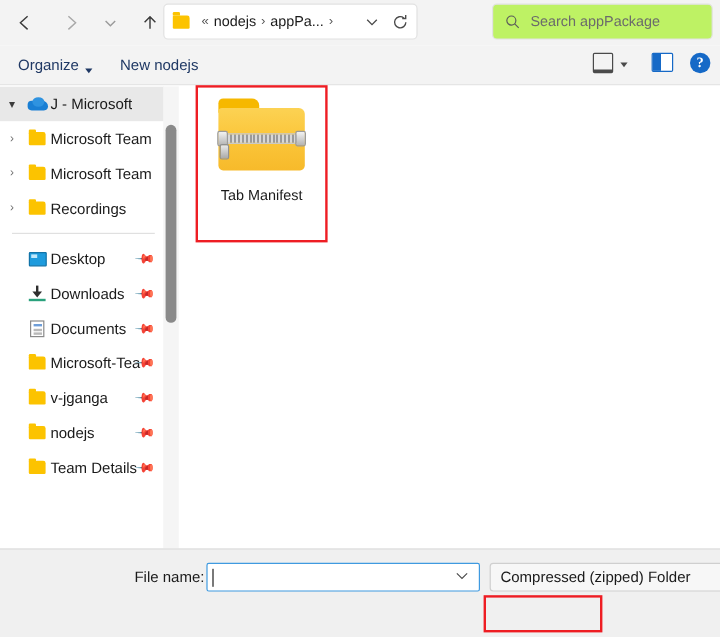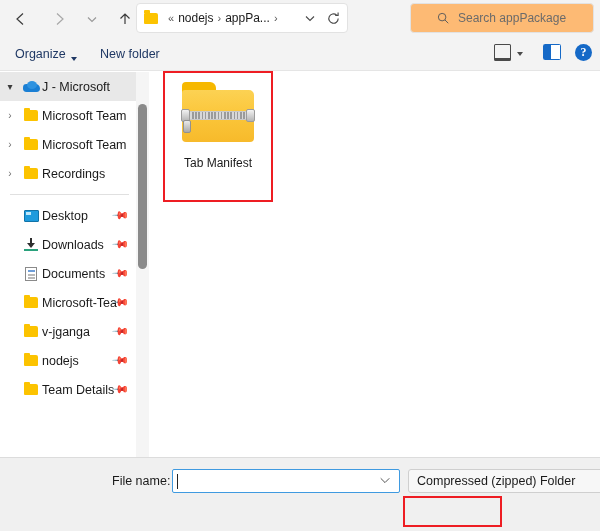--- a/index.html
+++ b/index.html
@@ -68,26 +68,25 @@
     display: flex; align-items: center; color: #4a4a4a;
   }
   .addr-refresh {
     position: absolute; right: 6px; top: 0; height: 28px;
     display: flex; align-items: center; color: #4a4a4a;
   }
 
   .searchbox {
     position: absolute; left: 410px; top: 3px;
     width: 184px; height: 30px;
-    background: #fdba74;
+    background: #bef264;
     border: 1px solid #e2e2e2;
     border-radius: 4px;
     display: flex; align-items: center;
     box-sizing: border-box;
-    padding-left: 16px;
   }
   .searchbox .sicon { margin-left: 9px; margin-right: 8px; color: #5a5a5a; display:flex; }
   .search-ph { font-size: 12px; color: #6b6b6b; }
 
   
   .cmdbar {
     position: absolute; left: 0; top: 38px;
     width: 600px; height: 33px;
     background: #f3f3f3;
     border-bottom: 1px solid #e5e5e5;
@@ -416,21 +415,21 @@
     </span>
     <span class="search-ph">Search appPackage</span>
   </div>
 
   <div class="cmdbar">
     <div class="cmd-item cmd-organize">
       <span>Organize</span>
       <span class="caret-down"></span>
     </div>
     <div class="cmd-item cmd-newfolder">
-      <span>New folder</span>
+      <span>New nodejs</span>
     </div>
 
     <div class="cmd-right" style="left:494px; gap:6px;">
       <span class="view-icon"></span>
       <span class="caret-down" style="border-top-color:#4a4a4a"></span>
     </div>
     <div class="cmd-right" style="left:543px;">
       <span class="pane-icon"></span>
     </div>
     <div class="cmd-right" style="left:575px;">

